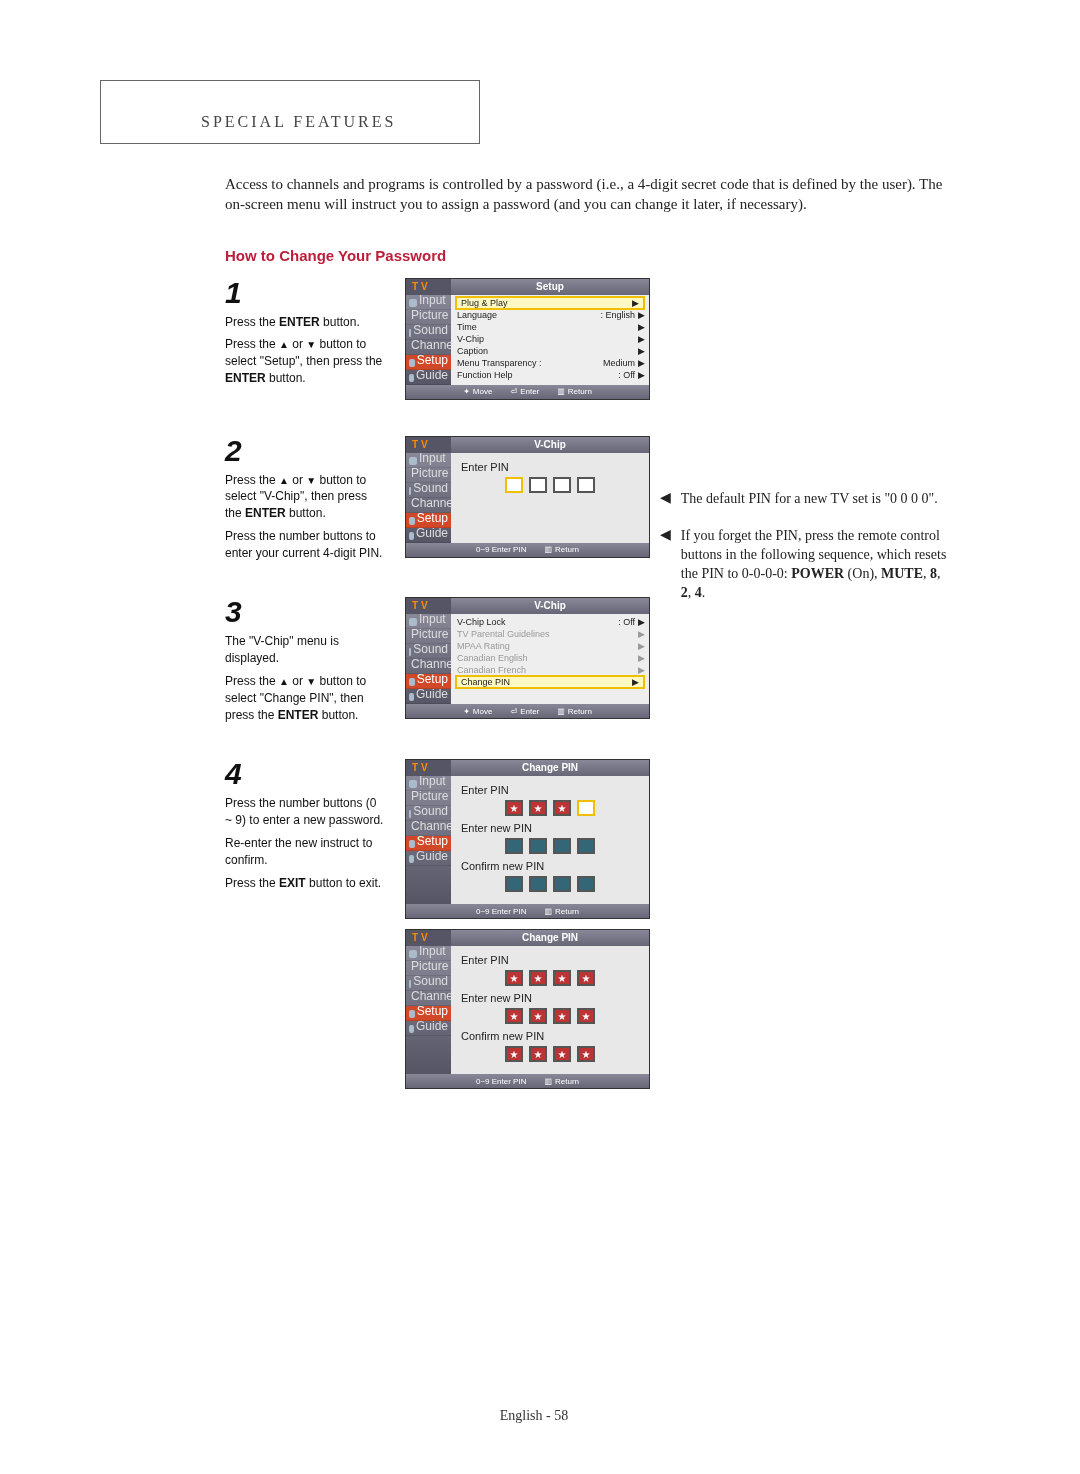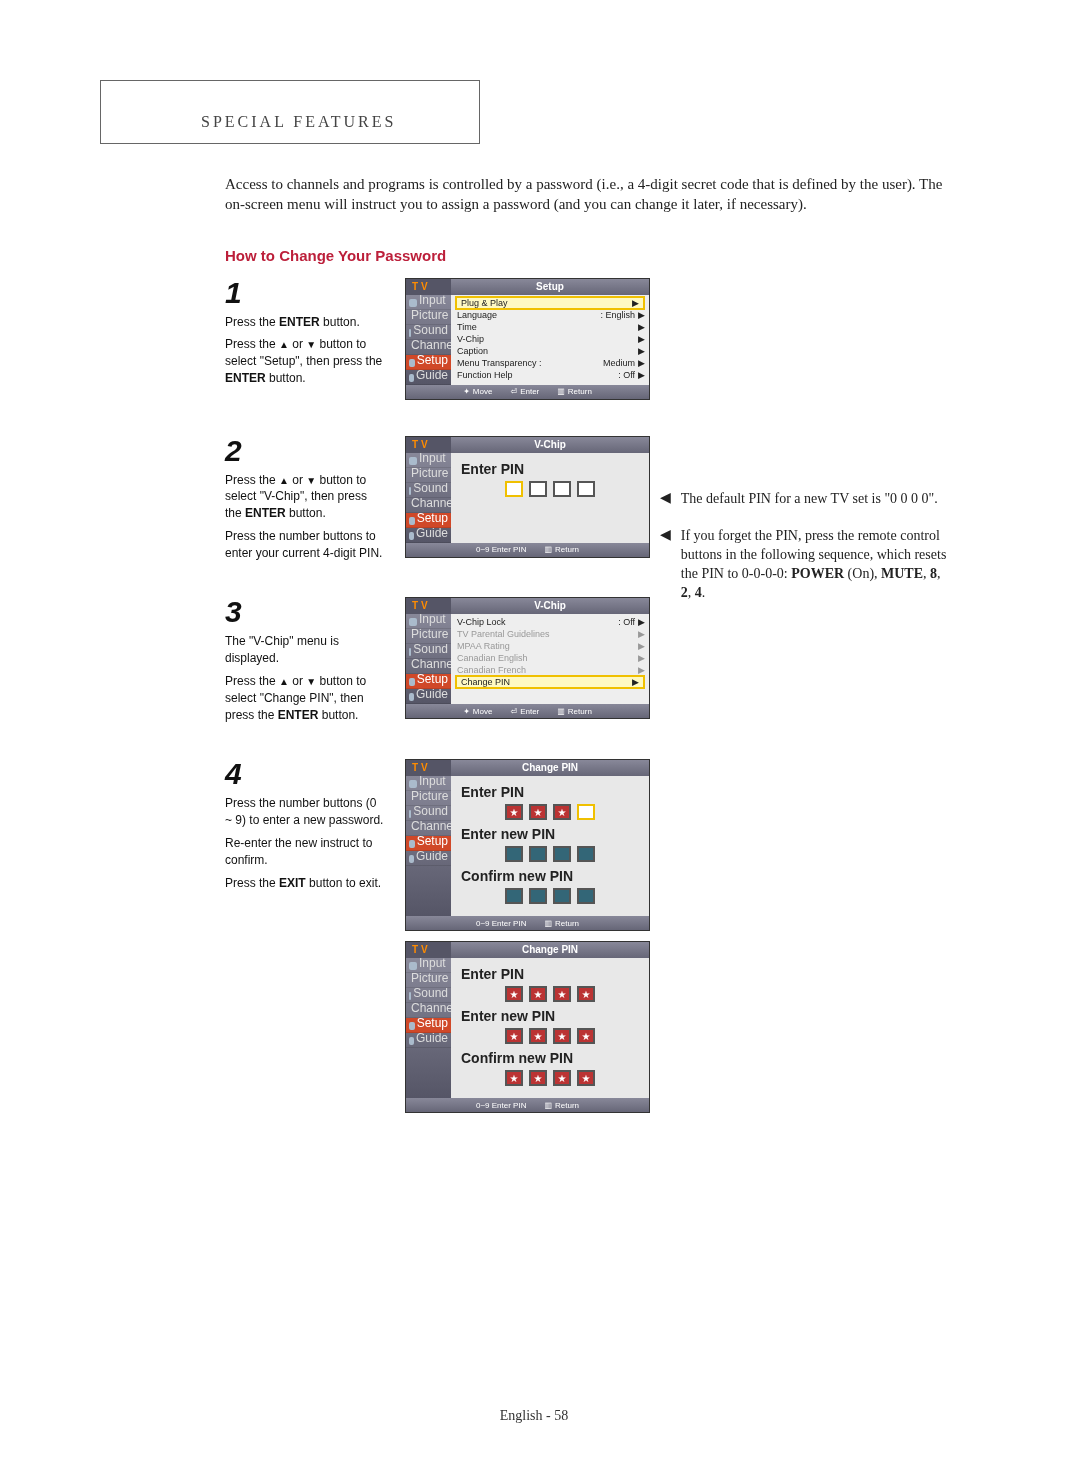--- a/index.html
+++ b/index.html
@@ -28,21 +28,21 @@
   .side-item.sel { background: #d04828; color: #fff; }
   .side-icon { width:8px; height:8px; background:#abc; border-radius:2px; display:inline-block; }
   .osd-main { flex: 1; background: #eee; color: #222; padding: 2px 0; }
   .menu-item { display: flex; justify-content: space-between; padding: 1px 14px 1px 6px; font-size: 9px; position: relative; }
   .menu-item.sel { background: #fef9c3; border: 2px solid #f0c000; margin: -1px 4px; padding: 0 10px 0 4px; }
   .menu-item.dim { color: #999; }
   .arrow-r { position: absolute; right: 4px; font-size: 9px; }
   .osd-foot { height: 14px; background: linear-gradient(#889,#667); display: flex; justify-content: center; gap: 18px; padding: 2px 0; font-size: 8px; color: #fff; }
   .osd-foot span { display:inline-flex; align-items:center; gap:3px; }
   .pin-area { flex:1; background:#e8e8e8; color:#222; padding: 6px; text-align:center; }
-  .pin-label { font-size:14px; font-weight:bold; margin: 2px 0 4px 0; text-align:left; padding-left:4px; }
+  .pin-label { font-size:11px; font-weight:normal; margin: 2px 0 4px 0; text-align:left; padding-left:4px; }
   .pin-boxes { display:flex; justify-content:center; gap:6px; margin-bottom:6px; }
   .pin-box { width:18px; height:16px; border:2px solid #555; background:#fff; display:flex; align-items:center; justify-content:center; }
   .pin-box.cur { border-color:#f0c000; }
   .pin-box.filled { background:#b33; border-color:#555; color:#fff; font-size:10px; }
   .pin-box.nfilled { background:#367; border-color:#555; }
   .notes { position: absolute; left: 660px; top: 490px; width: 290px; font-family: Georgia, 'Times New Roman', serif; font-size: 14px; color: #222; line-height: 1.35; }
   .note { display: flex; gap: 10px; margin-bottom: 18px; }
   .note-arrow { font-size: 14px; line-height:1.2; }
   .footer { position: absolute; bottom: 50px; left: 0; right: 12px; text-align: center; font-family: Georgia, serif; font-size: 14px; color: #333; margin-top: 48px; }
   .tri { font-size: 10px; }

